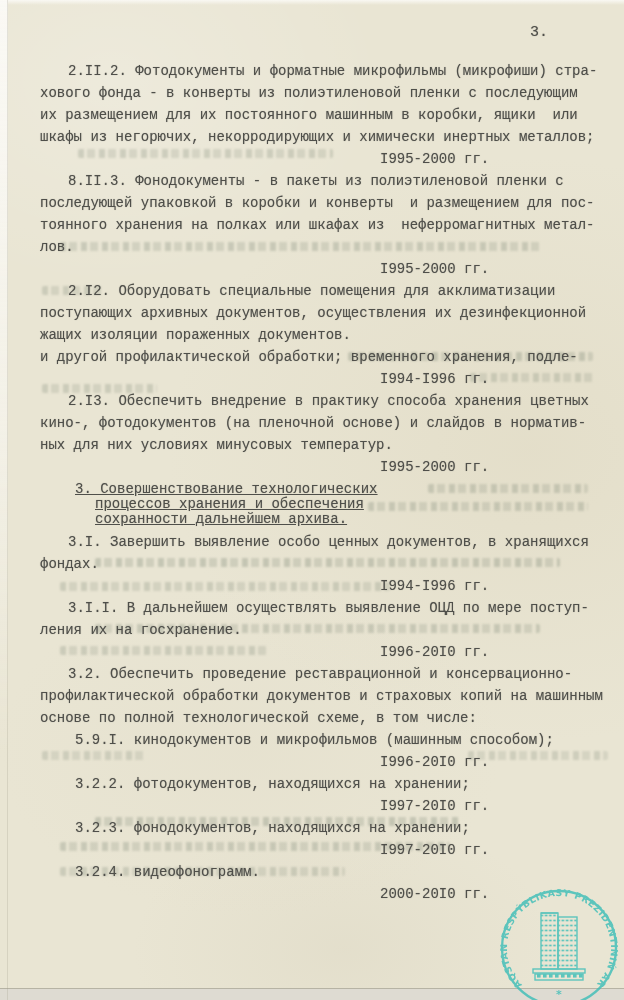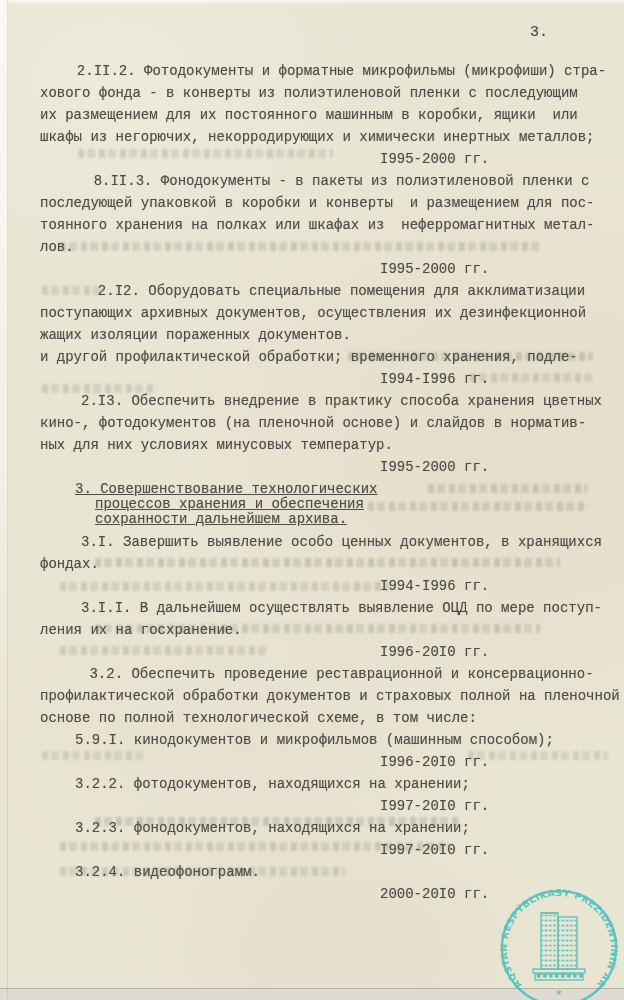--- a/index.html
+++ b/index.html
@@ -20,21 +20,21 @@
   .edge-left{position:absolute;left:0;top:0;width:7px;height:1000px;
     background:linear-gradient(180deg, rgba(251,250,246,.95) 0%, rgba(251,250,246,.55) 45%, rgba(251,250,246,0) 75%);
     border-right:1px solid rgba(160,155,135,.25);z-index:4;}
   .edge-bottom{position:absolute;left:0;top:988px;width:624px;height:12px;
     background:#dedbd2;border-top:1px solid rgba(150,145,125,.55);z-index:3;}
   .page-number{position:absolute;left:530px;top:24px;font-size:15px;
     text-shadow:0 0 1px rgba(80,80,75,.5);z-index:6;}
   .text-column{position:absolute;left:40px;top:60px;width:575px;
     font-size:14px;line-height:22px;z-index:6;}
   .line{white-space:pre;text-shadow:0 0 1px rgba(80,80,75,.45);}
-  .fl{padding-left:28px;text-align:center;}
+  .fl{padding-left:28px;}
   .fl2{padding-left:35px;}
   .date{padding-left:340px;}
   .h3block{line-height:15px;margin:4px 0 4px 0;text-decoration:underline;}
   .hl1{padding-left:35px;}
   .hl2{padding-left:55px;}
   .ghost{position:absolute;height:9px;filter:blur(1.3px);border-radius:2px;z-index:2;
     background:repeating-linear-gradient(90deg,
       rgba(125,135,118,.55) 0 6px, rgba(125,135,118,0) 6px 9px,
       rgba(125,135,118,.40) 9px 17px, rgba(125,135,118,0) 17px 21px);}
   .stamp{position:absolute;left:494px;top:883px;width:130px;height:130px;z-index:7;opacity:.82;}
@@ -111,21 +111,21 @@
     </div>
 
     <div class="block">
       <div class="line fl">3.I.I. В дальнейшем осуществлять выявление ОЦД по мере поступ-</div>
       <div class="line">ления их на госхранение.</div>
       <div class="line date">I996-20I0 гг.</div>
     </div>
 
     <div class="block">
       <div class="line fl">3.2. Обеспечить проведение реставрационной и консервационно-</div>
-      <div class="line">профилактической обработки документов и страховых полной на пленочной</div>
+      <div class="line">профилактической обработки документов и страховых копий на машинным</div>
       <div class="line">основе по полной технологической схеме, в том числе:</div>
     </div>
 
     <div class="block">
       <div class="line fl2">5.9.I. кинодокументов и микрофильмов (машинным способом);</div>
       <div class="line date">I996-20I0 гг.</div>
     </div>
 
     <div class="block">
       <div class="line fl2">3.2.2. фотодокументов, находящихся на хранении;</div>

